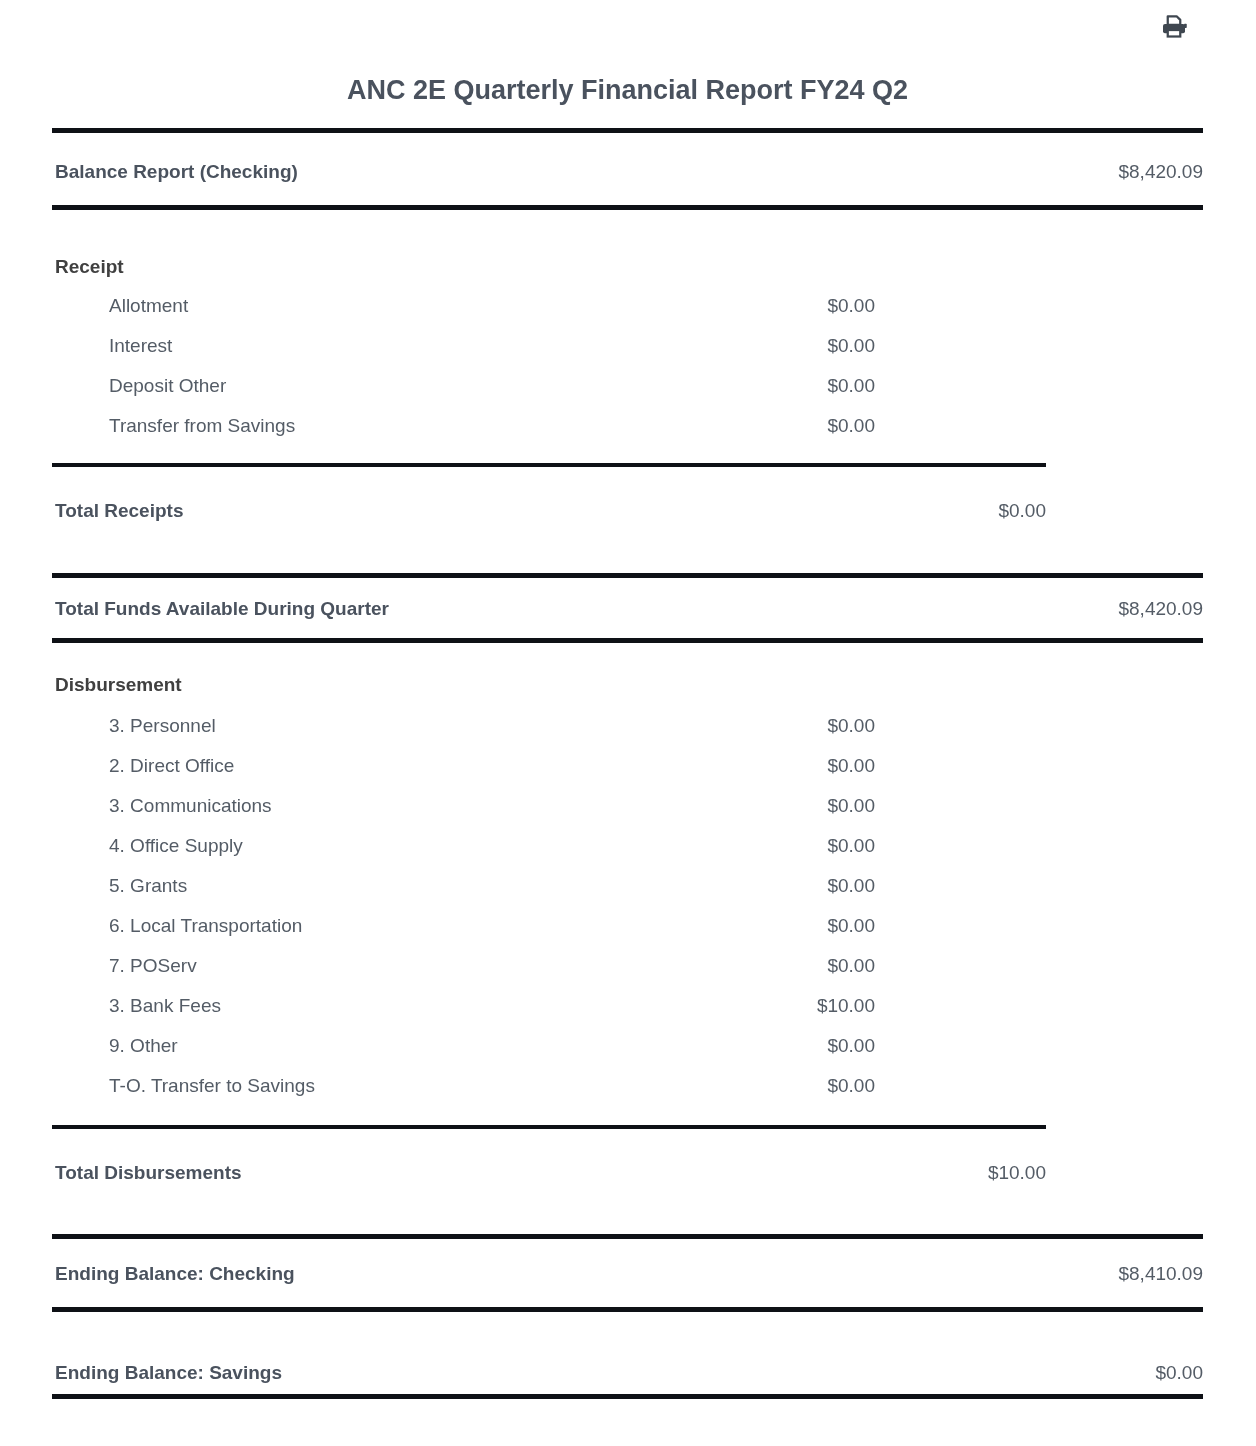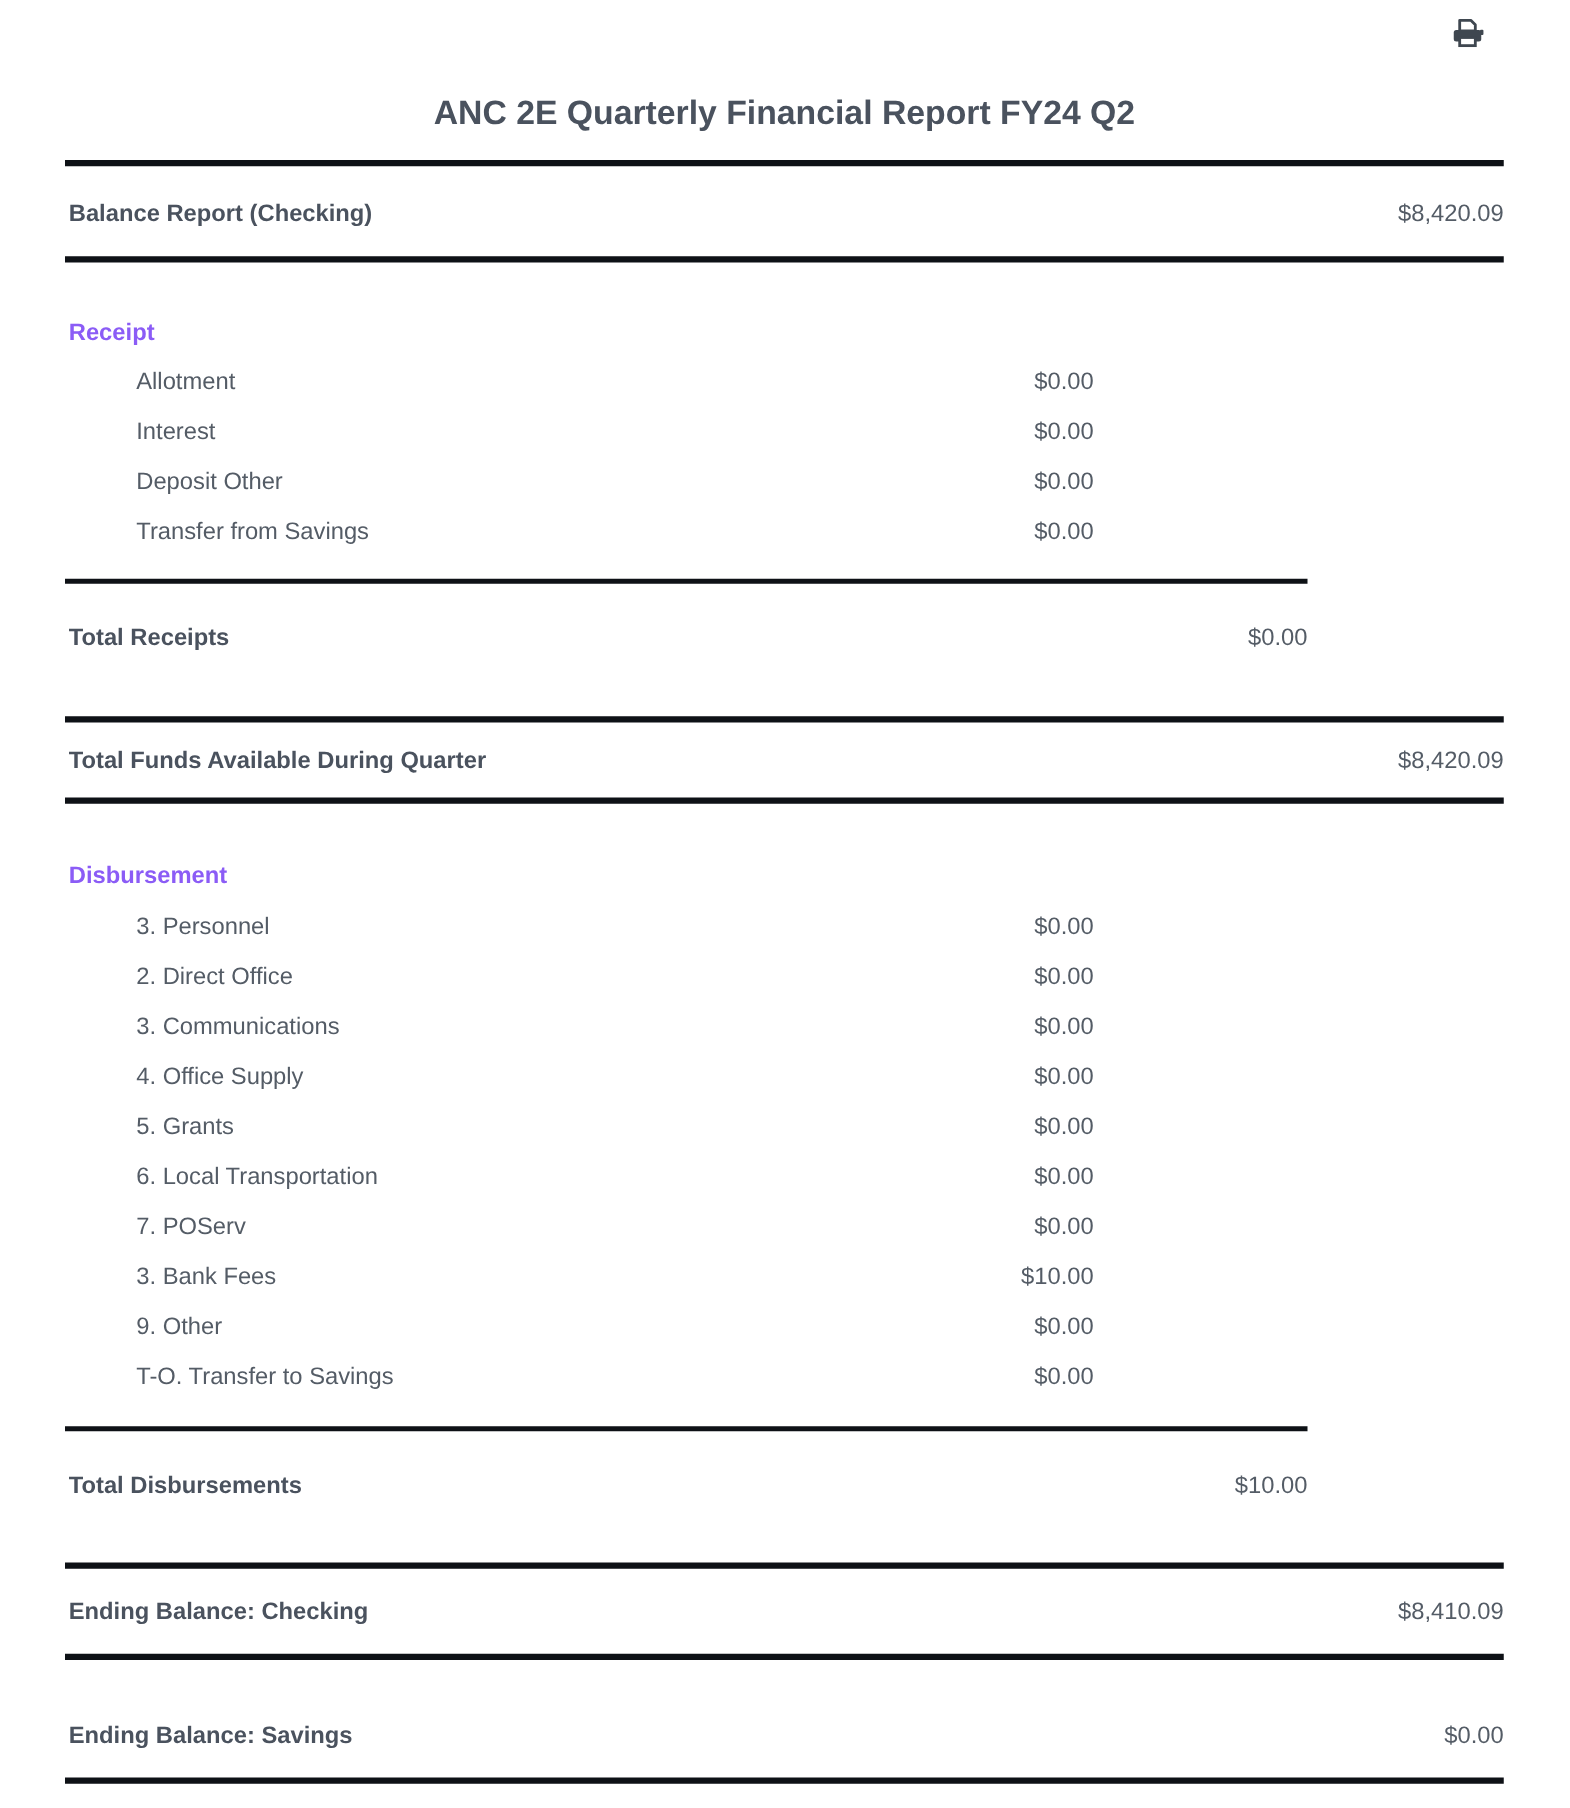--- a/index.html
+++ b/index.html
@@ -55,32 +55,32 @@
   }
   .summary-row .lbl { font-weight: 700; color: #4a525e; padding-left: 3px; }
   .summary-row .amt { color: #545c66; }
 
   .summary-row.mt-top   { margin-top: 20px; }
   .summary-row.funds    { margin-top: 51px; padding: 20px 0 18px 0; }
   .summary-row.checking { margin-top: 50px; padding: 24px 0 22px 0; }
   .summary-row.savings  {
     margin-top: 50px;
     border-top: none;
-    padding: 0 0 22px 0;
+    padding: 0 0 10px 0;
   }
 
   .section-header {
     margin-top: 46px;
     font-size: 19px;
     line-height: 22px;
     font-weight: 700;
-    color: #8b5cf6;
+    color: #404040;
     padding-left: 3px;
   }
-  .section-header.disb { margin-top: 47px; }
+  .section-header.disb { margin-top: 31px; }
 
   .items { margin-top: 8px; }
   .items.disb { margin-top: 10px; }
   .line-item {
     display: flex;
     align-items: center;
     height: 40px;
     font-size: 19px;
   }
   .line-item .lbl {

